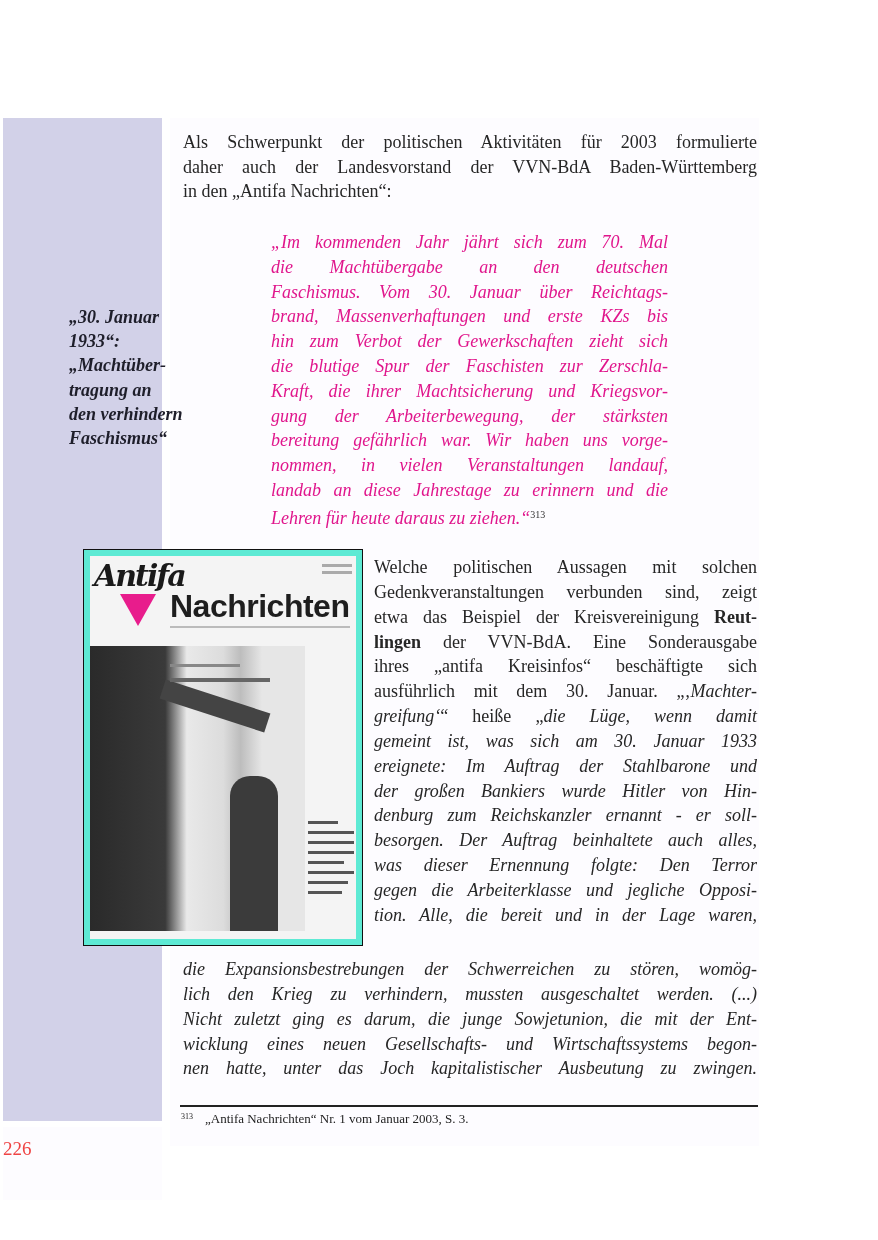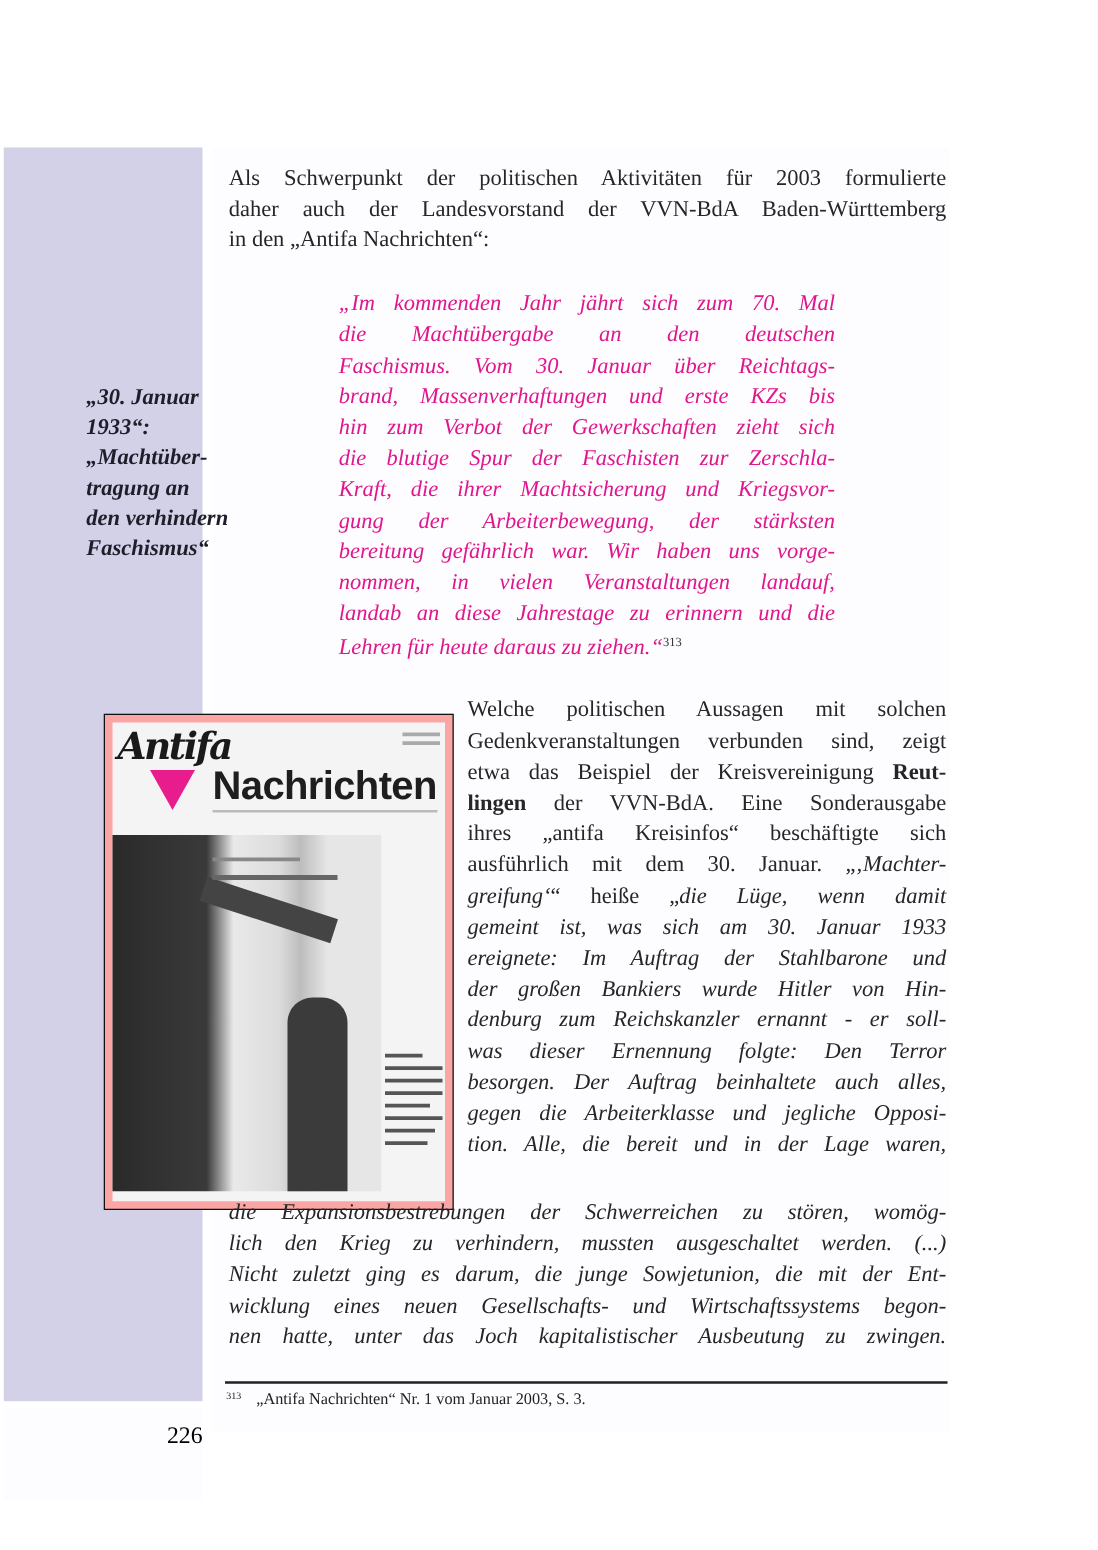--- a/index.html
+++ b/index.html
@@ -16,40 +16,40 @@
       font-style: italic; font-weight: bold; font-size: 18px; line-height: 24.2px; color: #1e1e2a; margin-left: 48px;
     }
     .content-panel {
       position: absolute; left: 170px; top: 118px; width: 589px; height: 1028px;
       background: #fdfcff;
     }
     .pagenum-box {
       position: absolute; left: 3px; top: 1127px; width: 159px; height: 73px; background: #fdfcff;
     }
     .pagenum {
-      position: absolute; left: 3px; top: 1138px; width: 159px; text-align: right;
-      font-size: 19px; color: #000000;
+      position: absolute; left: 3px; top: 1138px; width: 159px; text-align: left;
+      font-size: 19px; color: #ef4444;
     }
     .p {
       position: absolute; font-size: 18px; line-height: 24.6px; text-align: justify; color: #262626;
     }
     .line { display: block; text-align: justify; text-align-last: justify; white-space: nowrap; height: 24.6px; }
     .line.last { text-align-last: left; }
     .intro { left: 183px; top: 130px; width: 574px; }
     .quote { left: 271px; top: 230px; width: 397px; color: #e0168c; font-style: italic; }
     .quote .line { height: 24.8px; }
     .body2 { left: 374px; top: 555px; width: 383px; }
     .body3 { left: 183px; top: 957px; width: 574px; }
     .body2 .line, .body3 .line { height: 24.85px; }
     i { font-style: italic; }
     b { font-weight: bold; }
     .sup { font-size: 10px; vertical-align: 6px; color: #333; font-style: normal; }
     .figure {
-      position: absolute; left: 83px; top: 571px; width: 278px; height: 395px;
-      border: 1.5px solid #111; background: #fca5a5; overflow: hidden; text-decoration: underline;
+      position: absolute; left: 83px; top: 549px; width: 278px; height: 395px;
+      border: 1.5px solid #111; background: #5eead4; overflow: hidden; text-decoration: underline;
     }
     .fig-inner { position: absolute; left: 6px; top: 6px; width: 266px; height: 383px; background: #f4f4f4; }
     .fig-title-script {
       position: absolute; left: 4px; top: 2px; font-family: "DejaVu Serif", serif; font-style: italic;
       font-weight: bold; font-size: 30px; color: #1a1a1a; letter-spacing: -2px;
     }
     .fig-title {
       position: absolute; left: 80px; top: 32px; font-family: "Liberation Sans", sans-serif; font-weight: bold;
       font-size: 32px; color: #1e1e1e; letter-spacing: -0.5px; text-align: center;
     }
@@ -142,22 +142,22 @@
   <span class="line">Gedenkveranstaltungen verbunden sind, zeigt</span>
   <span class="line"><span>etwa das Beispiel der Kreisvereinigung </span><b>Reut-</b></span>
   <span class="line"><b>lingen</b><span> der VVN-BdA. Eine Sonderausgabe</span></span>
   <span class="line">ihres „antifa Kreisinfos“ beschäftigte sich</span>
   <span class="line"><span>ausführlich mit dem 30. Januar. „</span><i>‚Machter-</i></span>
   <span class="line"><i>greifung‘</i><span>“ heiße „</span><i>die Lüge, wenn damit</i></span>
   <i class="line">gemeint ist, was sich am 30. Januar 1933</i>
   <i class="line">ereignete: Im Auftrag der Stahlbarone und</i>
   <i class="line">der großen Bankiers wurde Hitler von Hin-</i>
   <i class="line">denburg zum Reichskanzler ernannt - er soll-</i>
+  <i class="line">besorgen. Der Auftrag beinhaltete auch alles,</i>
   <i class="line">was dieser Ernennung folgte: Den Terror</i>
-  <i class="line">besorgen. Der Auftrag beinhaltete auch alles,</i>
   <i class="line">gegen die Arbeiterklasse und jegliche Opposi-</i>
   <i class="line">tion. Alle, die bereit und in der Lage waren,</i>
 </div>
 
 <div class="p body3">
   <i class="line">die Expansionsbestrebungen der Schwerreichen zu stören, womög-</i>
   <i class="line">lich den Krieg zu verhindern, mussten ausgeschaltet werden. (...)</i>
   <i class="line">Nicht zuletzt ging es darum, die junge Sowjetunion, die mit der Ent-</i>
   <i class="line">wicklung eines neuen Gesellschafts- und Wirtschaftssystems begon-</i>
   <i class="line">nen hatte, unter das Joch kapitalistischer Ausbeutung zu zwingen.</i>

